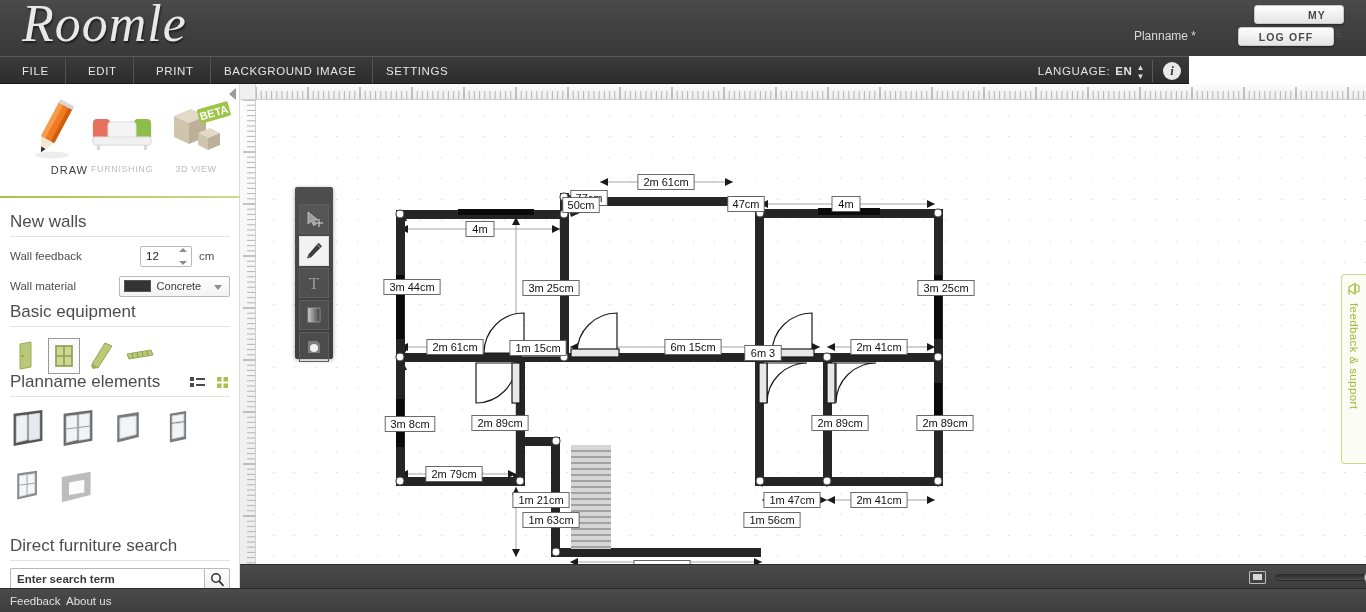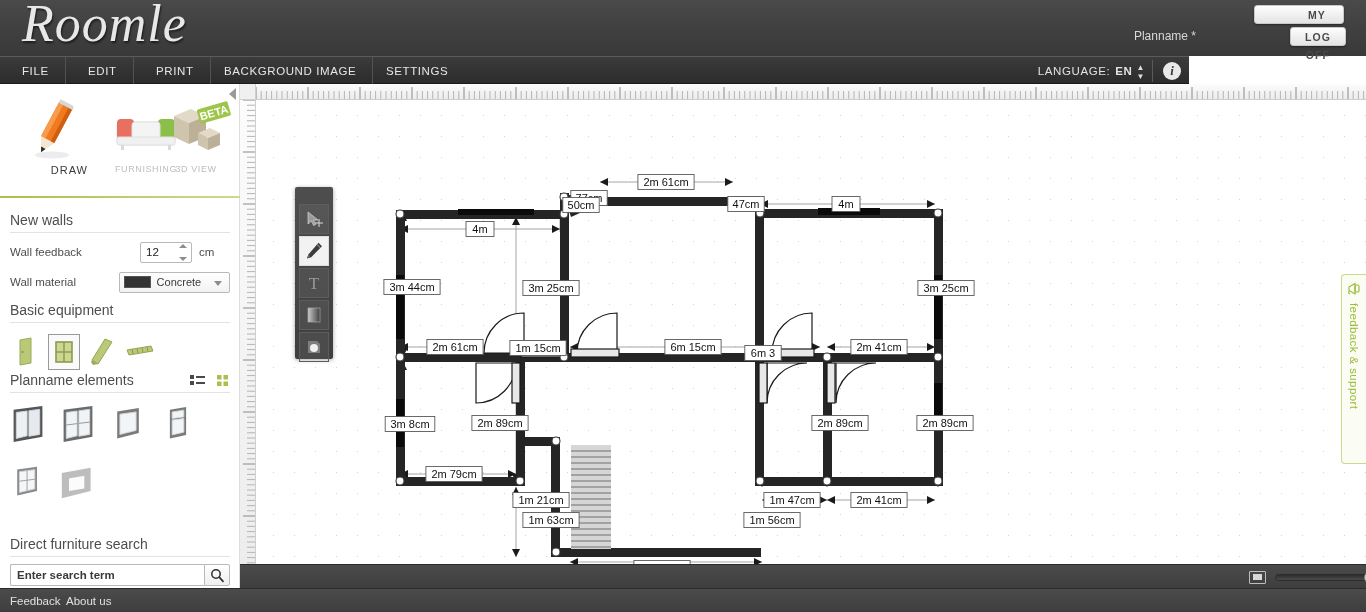--- a/index.html
+++ b/index.html
@@ -40,21 +40,21 @@
     font-size:10.5px;
     font-weight:bold;
     letter-spacing:1.1px;
     text-align:center;
     line-height:18px;
     height:19px;
     box-shadow:0 1px 2px rgba(0,0,0,.4);
     cursor:pointer;
   }
   #btn-profile { right:22px; top:5px; width:90px;padding-left:36px; }
-  #btn-logoff  { right:20px; top:27px; width:56px; }
+  #btn-logoff  { right:32px; top:27px; width:96px; }
 
   
   .menubar {
     position:absolute; top:56px; left:0; width:1189px; height:28px;
     background: linear-gradient(to bottom,#3b3b3b,#2c2c2c);
     border-top:1px solid #5a5a5a;
     border-bottom:1px solid #1a1a1a;
   }
   .menu-item {
     position:absolute; top:0; height:28px; line-height:28px;
@@ -92,33 +92,33 @@
   .panel-collapse {
     position:absolute; right:3px; top:4px; width:0;height:0;
     border-top:6px solid transparent; border-bottom:6px solid transparent;
     border-right:7px solid #9a9a9a; cursor:pointer;
   }
   .modes { position:relative; height:112px; }
   .mode {
     position:absolute; top:8px; width:76px; text-align:center; cursor:pointer;
   }
   #mode-draw { left:12px; }
-  #mode-furn { left:84px;margin-left:24px; }
+  #mode-furn { left:84px; }
   #mode-3d   { left:158px; }
   .mode-art { height:70px; position:relative; }
   .mode-label {
     font-size:9px; letter-spacing:.6px; color:#bdbdbd; margin-top:2px;
   }
   .mode.active .mode-label { color:#3a3a3a; font-size:11px; letter-spacing:1px;text-align:right; }
   .green-rule { position:absolute; left:0; top:112px; width:240px; height:2px;
      background:linear-gradient(to right,#a8c14a,#cfd98e); }
 
   .sec { position:absolute; left:10px; width:220px; }
   .sec-title {
-    font-size:14px; color:#4d4d4d; padding-bottom:4px;
+    font-size:17px; color:#4d4d4d; padding-bottom:4px;
     border-bottom:1px solid #e3e3e3; margin-bottom:7px;
   }
   .row { display:flex; align-items:center; height:24px; margin-bottom:6px; }
   .row-label { font-size:11.5px; color:#4d4d4d; width:130px; }
   .num-field {
     width:52px; height:21px; border:1px solid #b9b9b9; border-radius:2px;
     background:#fff; font-size:11.5px; color:#222; padding:0 14px 0 5px;
     font-family:"Liberation Sans",sans-serif; position:relative;
   }
   .num-wrap { position:relative; }

